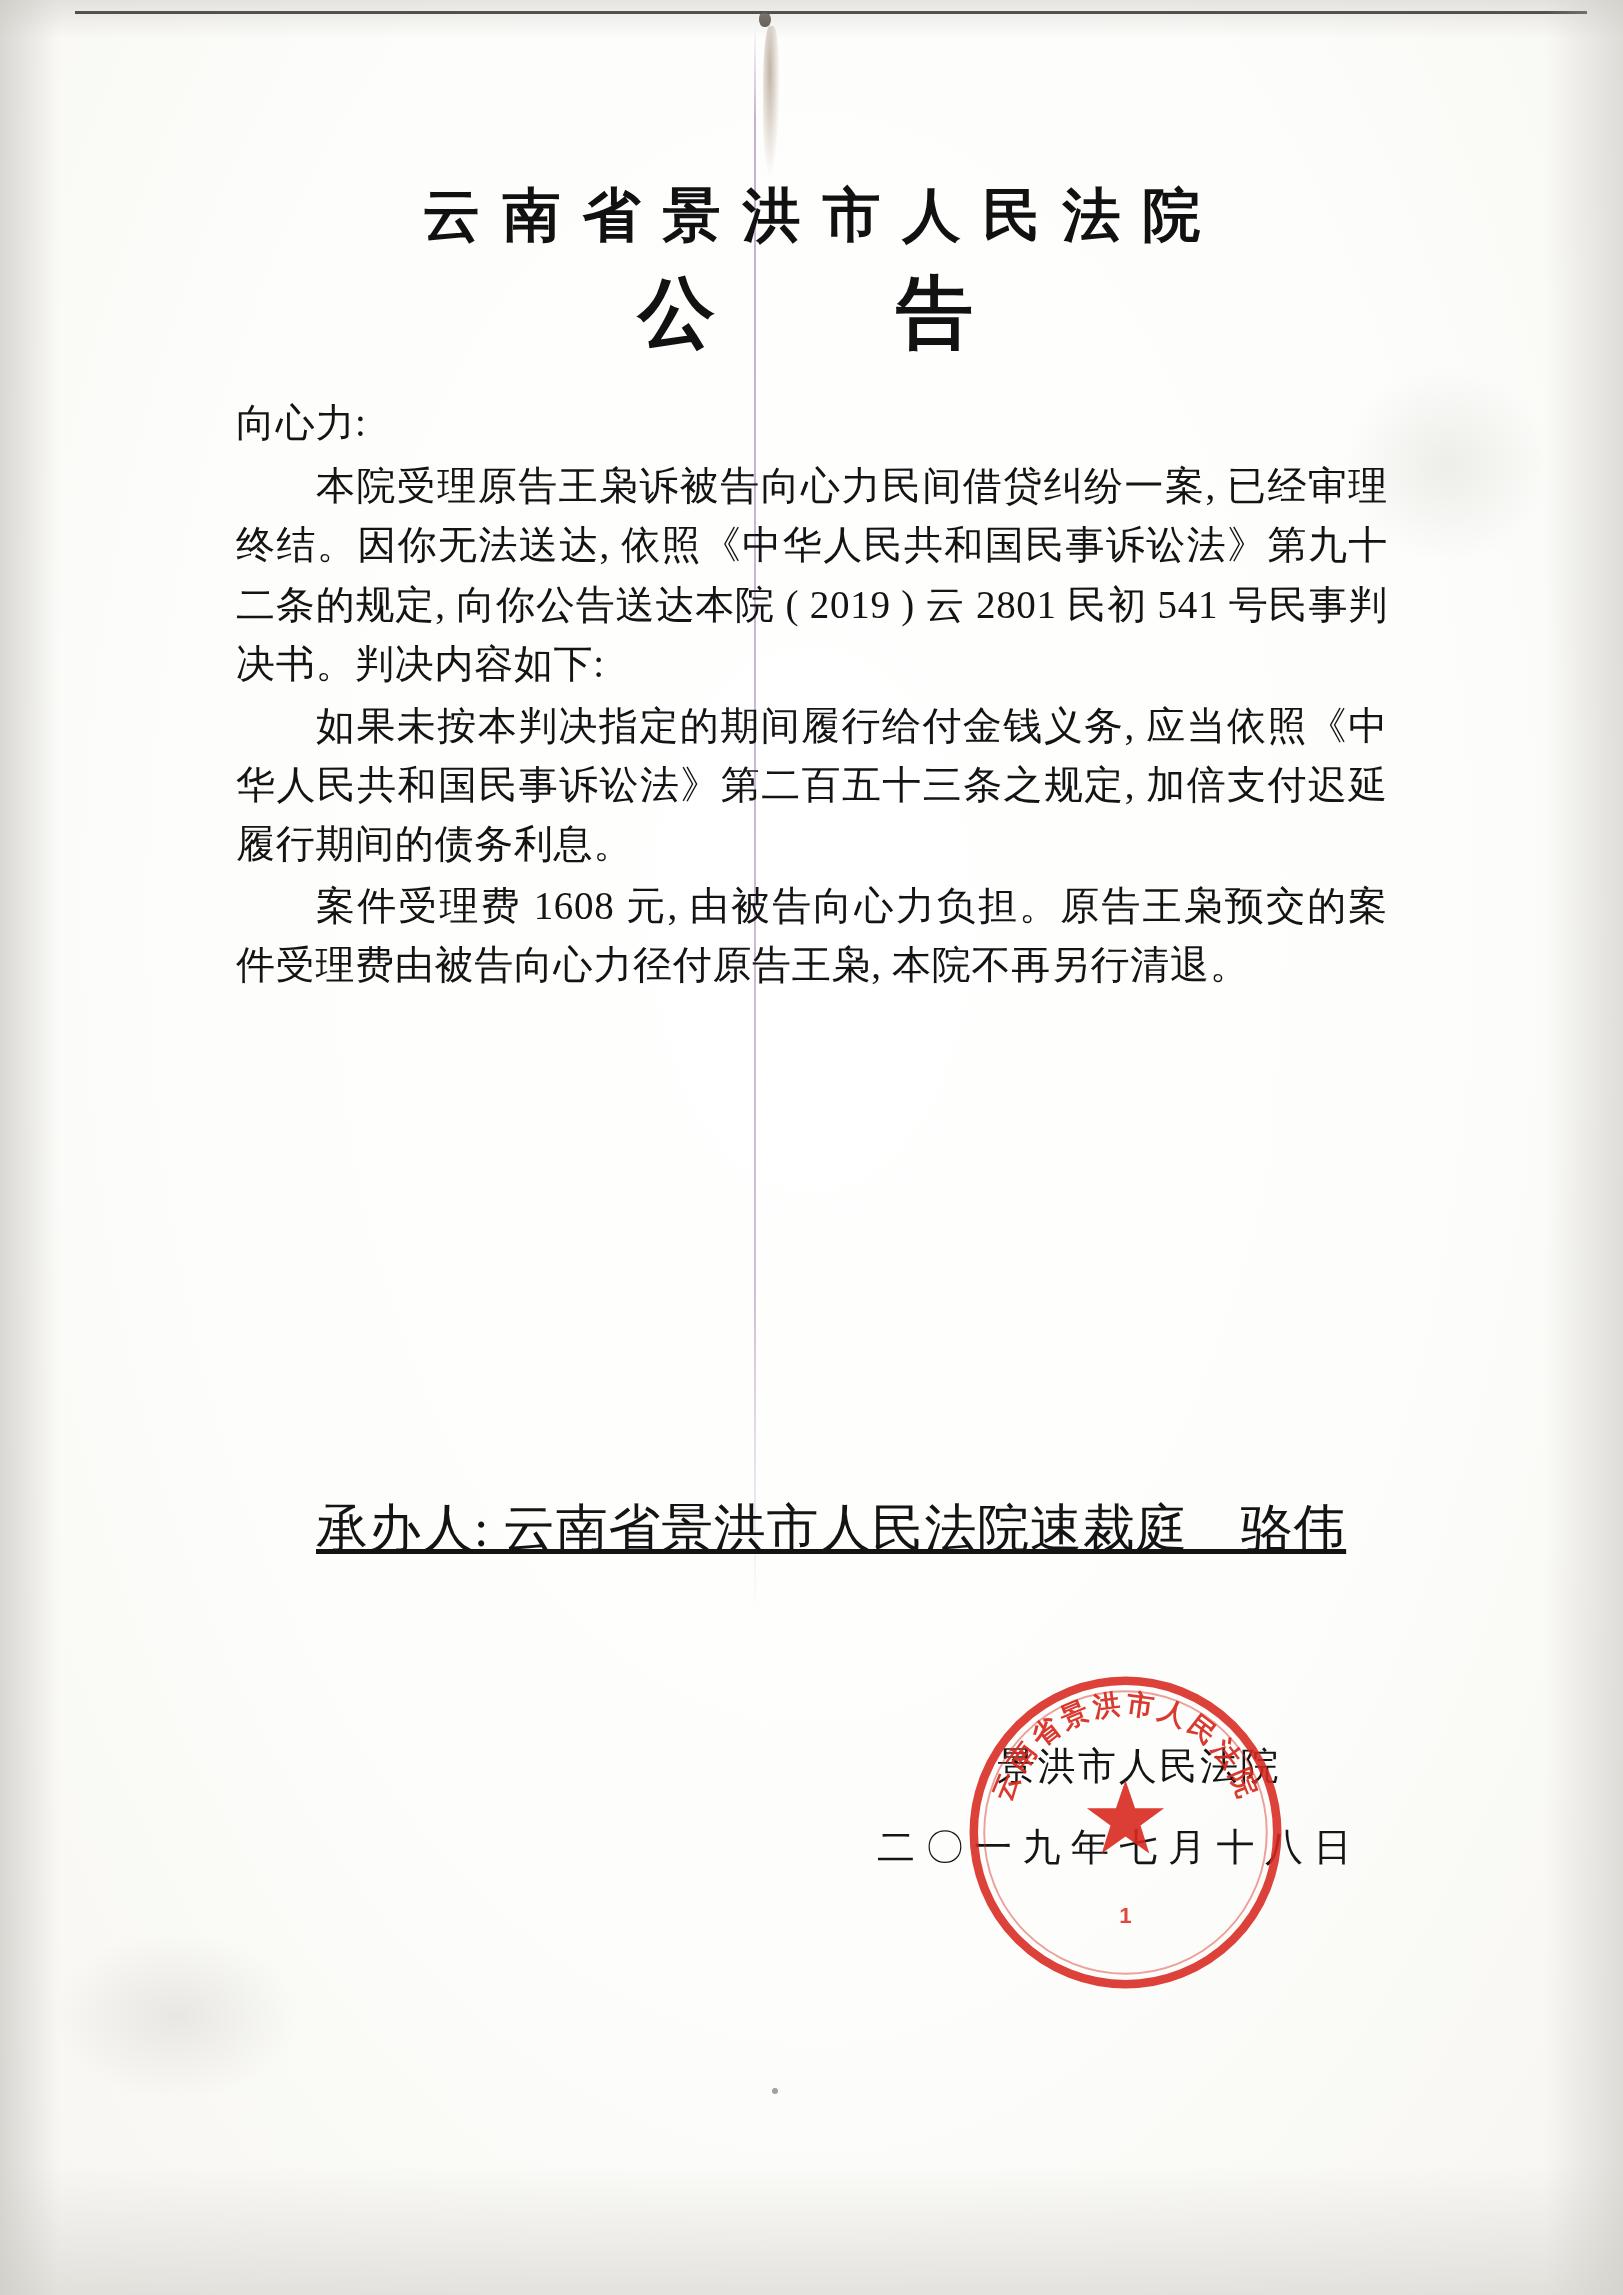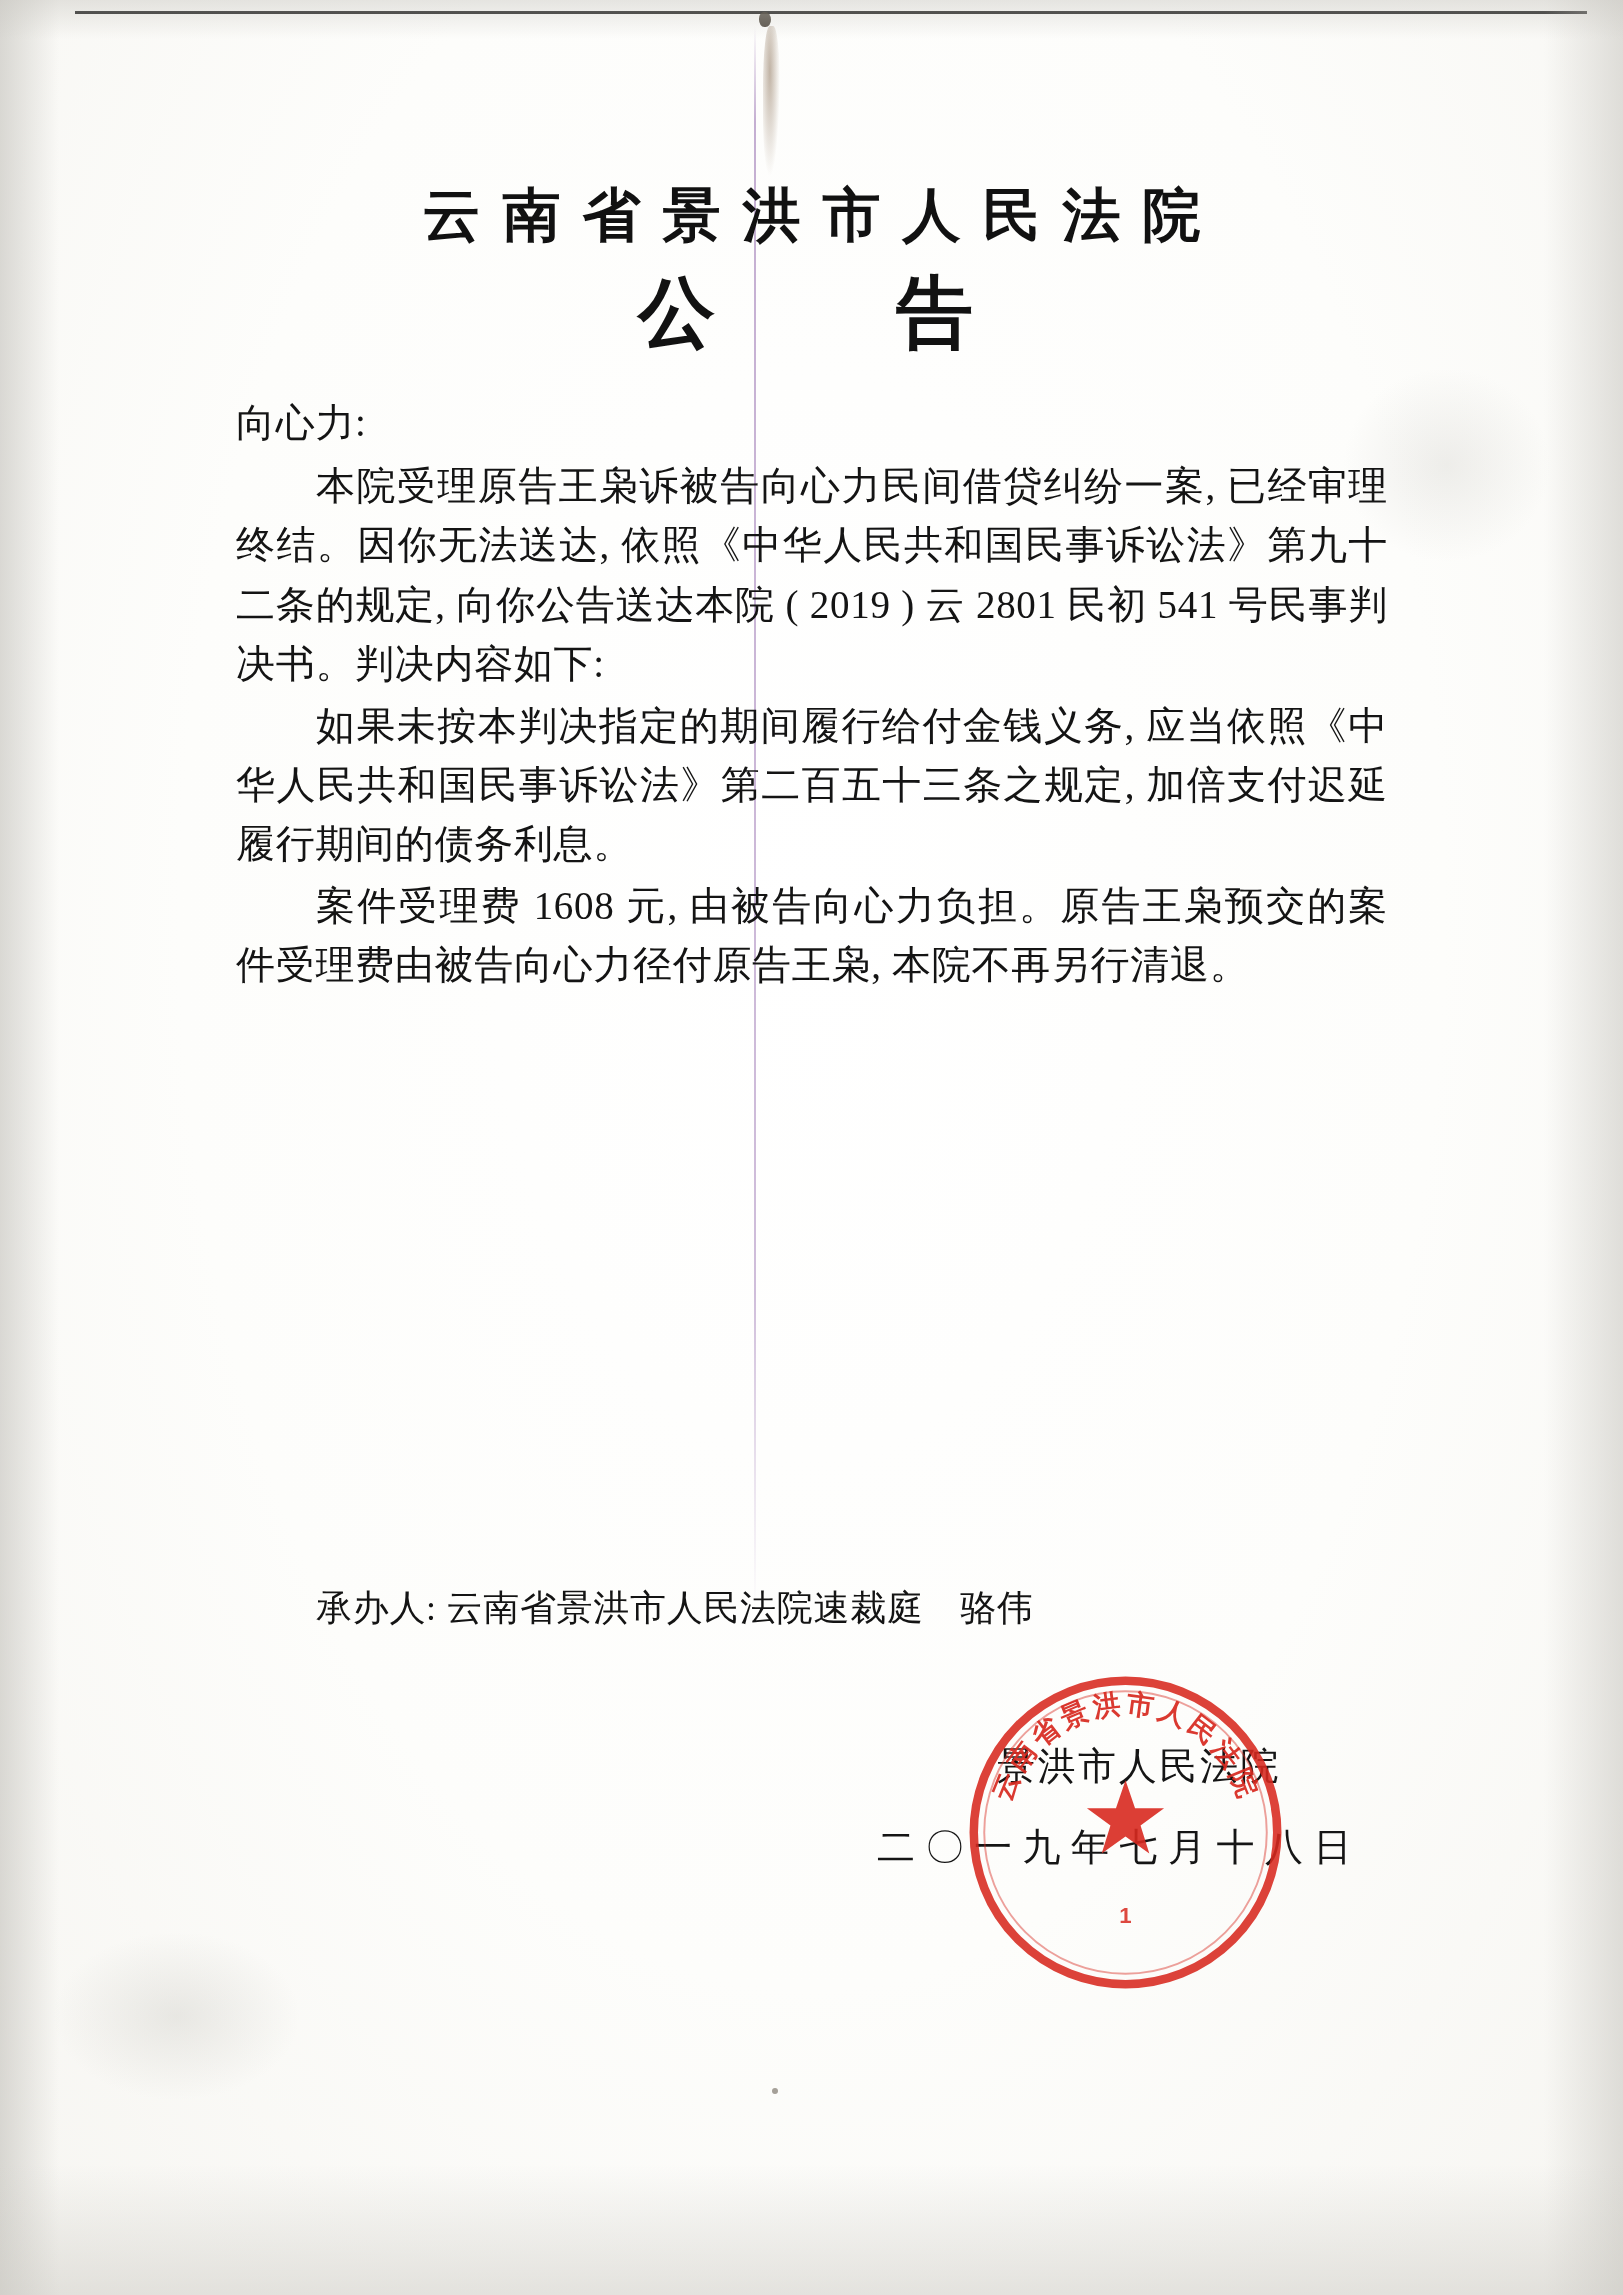--- a/index.html
+++ b/index.html
@@ -146,26 +146,27 @@
   .para {
     margin: 0 0 2.6px 0;
     text-indent: 80px;
     text-align: justify;
     text-justify: inter-ideograph;
   }
 
   .signer-line {
     position: absolute;
     left: 236px;
-    top: 1584px;
+    top: 1494px;
     width: 1178px;
-    font-size: 36px;
+    font-size: 52px;
     color: #141414;
     text-indent: 80px;
     letter-spacing: 0.7px;
+    text-decoration: underline;
   }
 
   .sign-block {
     position: absolute;
     left: 871px;
     top: 1741px;
     width: 497px;
     text-align: center;
     font-size: 38px;
     color: #151515;

